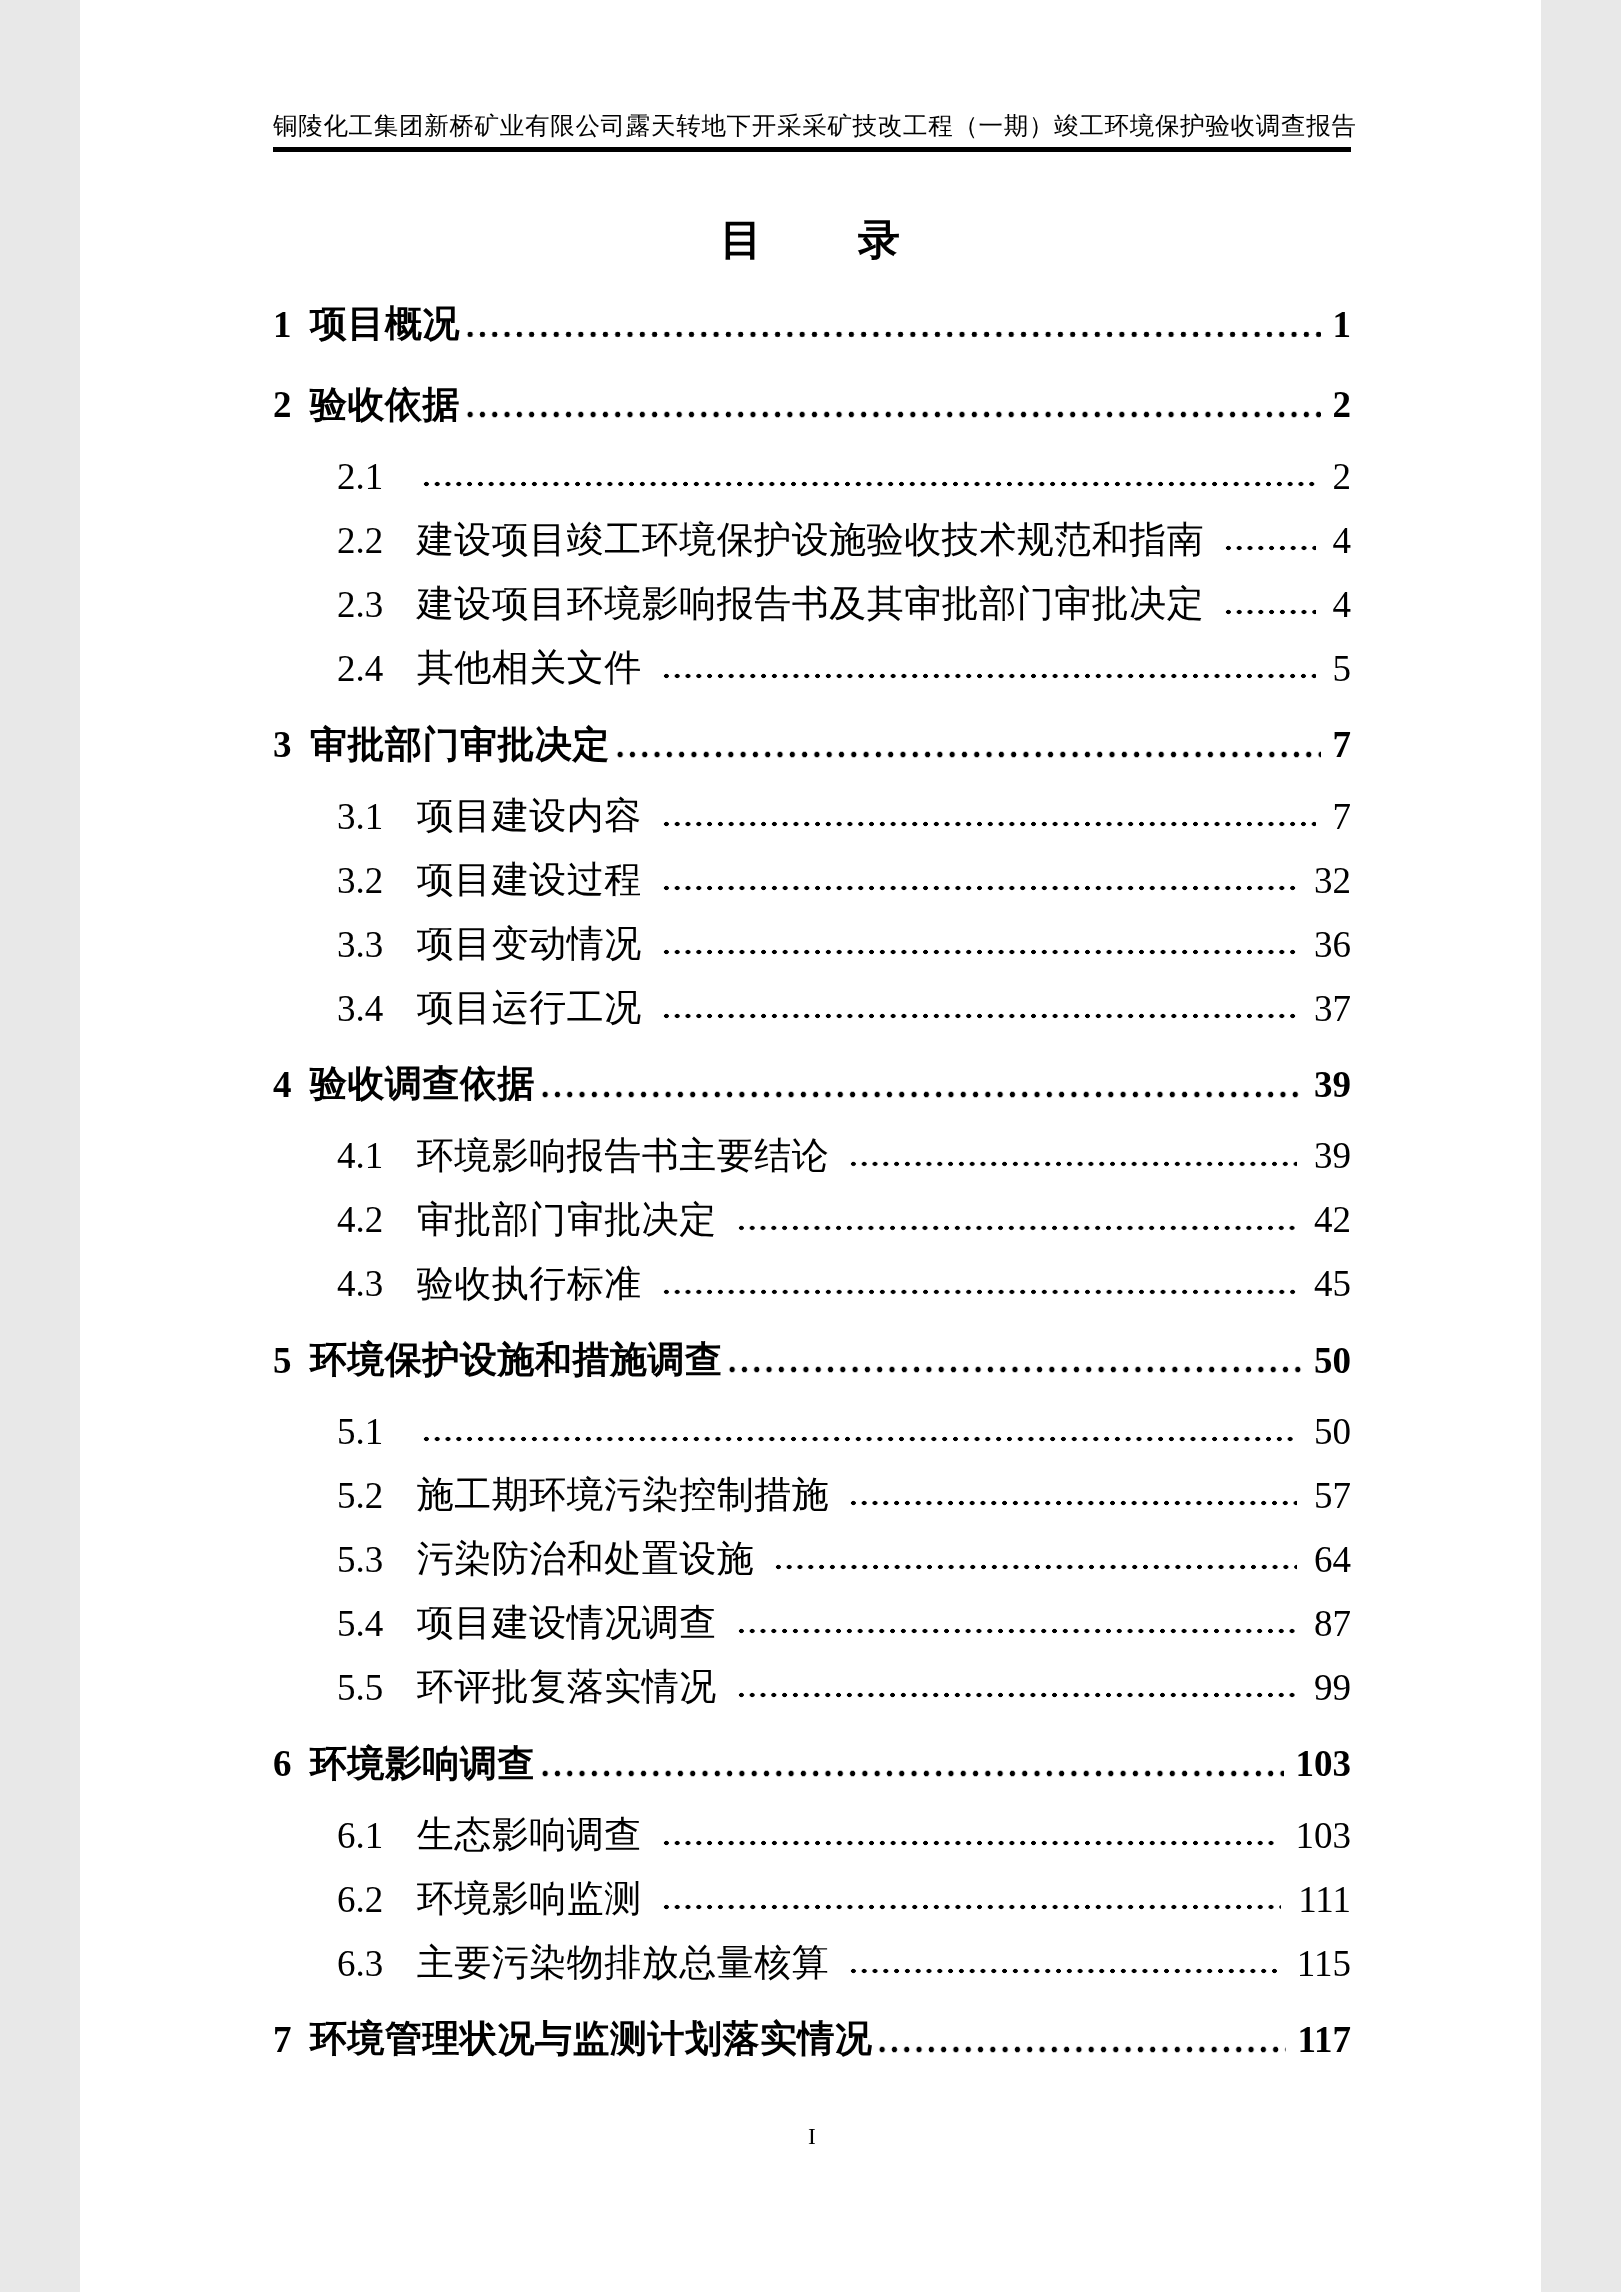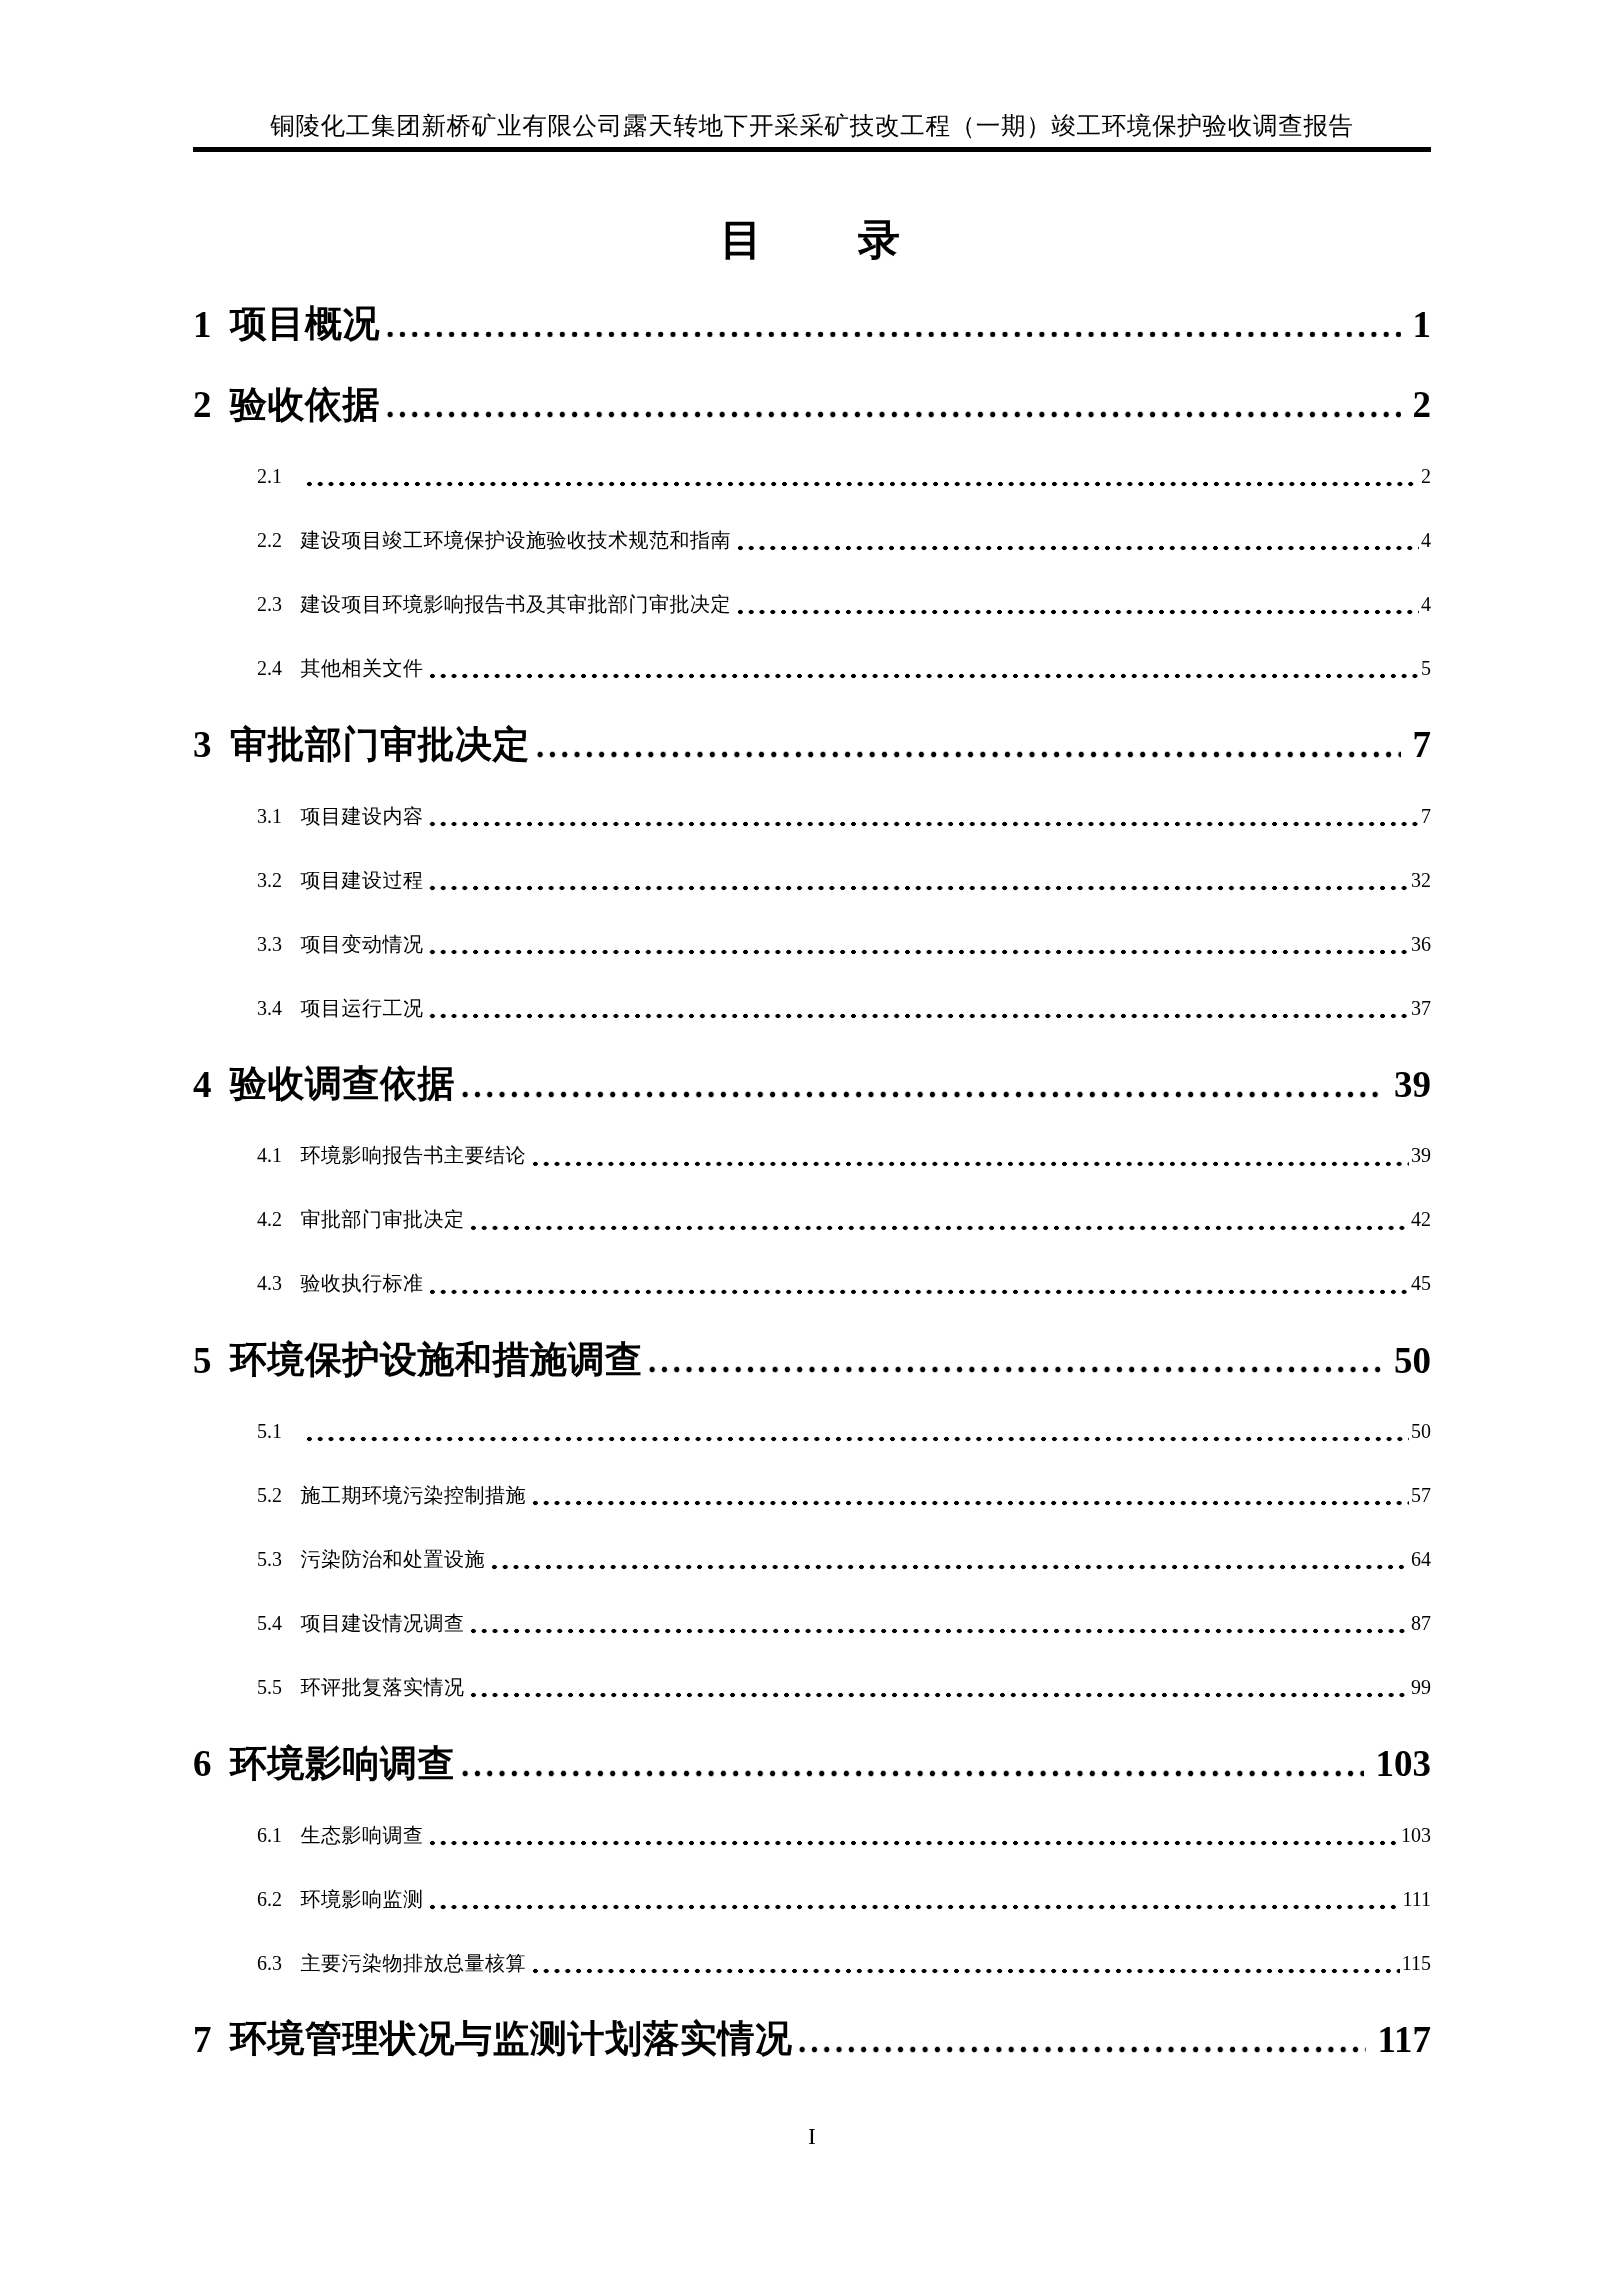--- a/index.html
+++ b/index.html
@@ -1,18 +1,18 @@
 <!DOCTYPE html>
 <html lang="zh"><head>
 <meta charset="utf-8">
 <style>
   html,body{margin:0;padding:0;background:#e8e8e8;}
   .page{
     position:relative;
-    width:1621px;height:2293px;
+    width:1461px;height:2293px;
     margin:0 auto;
     background:#ffffff;
     color:#000;
     font-family:"Liberation Serif","DejaVu Serif",serif;
     box-sizing:border-box;
     padding:113px 190px 3px 193px;
     overflow:hidden;
   }
   .header-title{
     text-align:center;
@@ -36,21 +36,22 @@
   }
   .toc-list{margin-top:25.5px;}
   .toc-row{
     display:flex;
     align-items:center;
     white-space:nowrap;
   }
   .toc-row.l2{
     height:64px;
     padding-left:64px;
-    font-size:20px;
+    font-size:37px;
+    gap:15px;
   }
   .toc-row.l1{
     height:73px;
     margin-top:7.8px;
     margin-bottom:2.9px;
     font-size:37px;
     font-weight:bold;
   }
   .toc-row .num{margin-right:18.6px;}
   .toc-row .label{letter-spacing:0.5px;}

